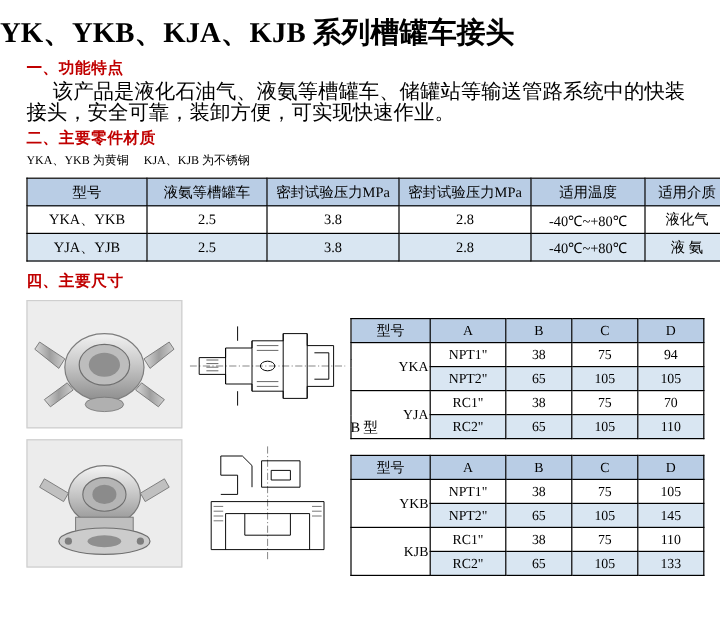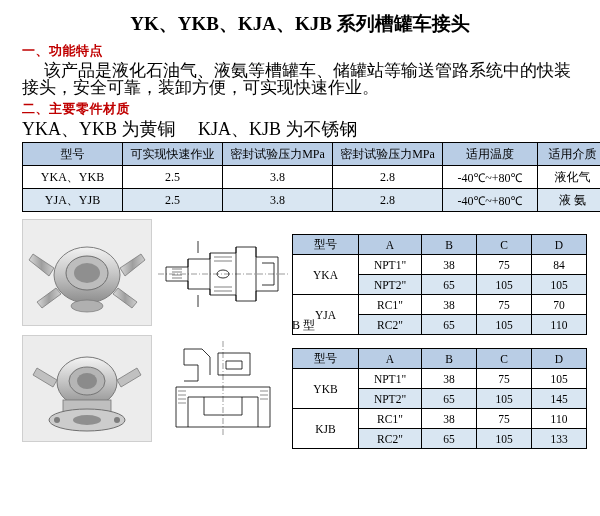--- a/index.html
+++ b/index.html
@@ -16,22 +16,22 @@
     position: relative;
   }
   .page {
     position: relative;
     width: 600px;
     height: 516px;
     box-sizing: border-box;
     padding: 0;
   }
   .title {
-    text-align: center;
-    font-size: 19px;
+    text-align: left;
+    font-size: 24px;
     font-weight: bold;
     letter-spacing: 0px;
     margin-top: 11px;
     margin-bottom: 5px;
     font-family: "Liberation Serif", serif;
   }
   .section-head {
     color: #c00000;
     font-weight: bold;
     font-size: 13px;
@@ -42,21 +42,21 @@
     font-size: 17px;
     line-height: 17px;
     margin: 0 18px 0 22px;
     text-indent: 0;
   }
   .para .ind {
     display: inline-block;
     width: 22px;
   }
   .mat-line {
-    font-size: 18px;
+    font-size: 10px;
     margin: 0 0 0 22px;
     line-height: 18px;
     white-space: pre;
   }
   
   table {
     border-collapse: collapse;
   }
   .perf-wrap {
     margin: 4px 0 0 22px;
@@ -143,20 +143,21 @@
     background: #b9cde5;
   }
   table.dims tbody td {
     background: #ffffff;
   }
   table.dims tbody tr.alt td {
     background: #d9e6f2;
   }
   table.dims td.model {
     background: #ffffff !important;
+    text-align: right;
   }
 </style>
 </head>
 <body>
 
 <div class="page">
 
   <div class="title">YK、YKB、KJA、KJB 系列槽罐车接头</div>
 
   <div class="section-head">一、功能特点</div>
@@ -164,21 +165,21 @@
 
   <div class="section-head">二、主要零件材质</div>
   <div class="mat-line">YKA、YKB 为黄铜     KJA、KJB 为不锈钢</div>
 
 
   <div class="perf-wrap">
     <table class="perf">
       <thead>
         <tr>
           <th style="width:95px">型号</th>
-          <th style="width:95px">可实现快速作业</th>
+          <th style="width:95px">液氨等槽罐车</th>
           <th style="width:105px">密封试验压力MPa</th>
           <th style="width:105px">密封试验压力MPa</th>
           <th style="width:90px">适用温度</th>
           <th style="width:65px">适用介质</th>
         </tr>
       </thead>
       <tbody>
         <tr>
           <td>YKA、YKB</td>
           <td>2.5</td>
@@ -192,20 +193,21 @@
           <td>2.5</td>
           <td>3.8</td>
           <td>2.8</td>
           <td>-40℃~+80℃</td>
           <td>液 氨</td>
         </tr>
       </tbody>
     </table>
   </div>
 
+  <div class="section-head dims-head">四、主要尺寸</div>
 
   <div class="dims-area">
 
     <div class="photo p1">
       <svg width="128" height="105" viewBox="0 0 128 105">
         <defs>
           <linearGradient id="gm" x1="0" y1="0" x2="0" y2="1">
             <stop offset="0%" stop-color="#f2f2f2"></stop>
             <stop offset="45%" stop-color="#c9c9c9"></stop>
             <stop offset="100%" stop-color="#8d8d8d"></stop>
@@ -263,21 +265,21 @@
           <th style="width:52px">C</th>
           <th style="width:52px">D</th>
         </tr>
       </thead>
       <tbody>
         <tr>
           <td class="model" rowspan="2">YKA</td>
           <td>NPT1"</td>
           <td>38</td>
           <td>75</td>
-          <td>84</td>
+          <td>94</td>
         </tr>
         <tr class="alt">
           <td>NPT2"</td>
           <td>65</td>
           <td>105</td>
           <td>105</td>
         </tr>
         <tr>
           <td class="model" rowspan="2">YJA</td>
           <td>RC1"</td>

